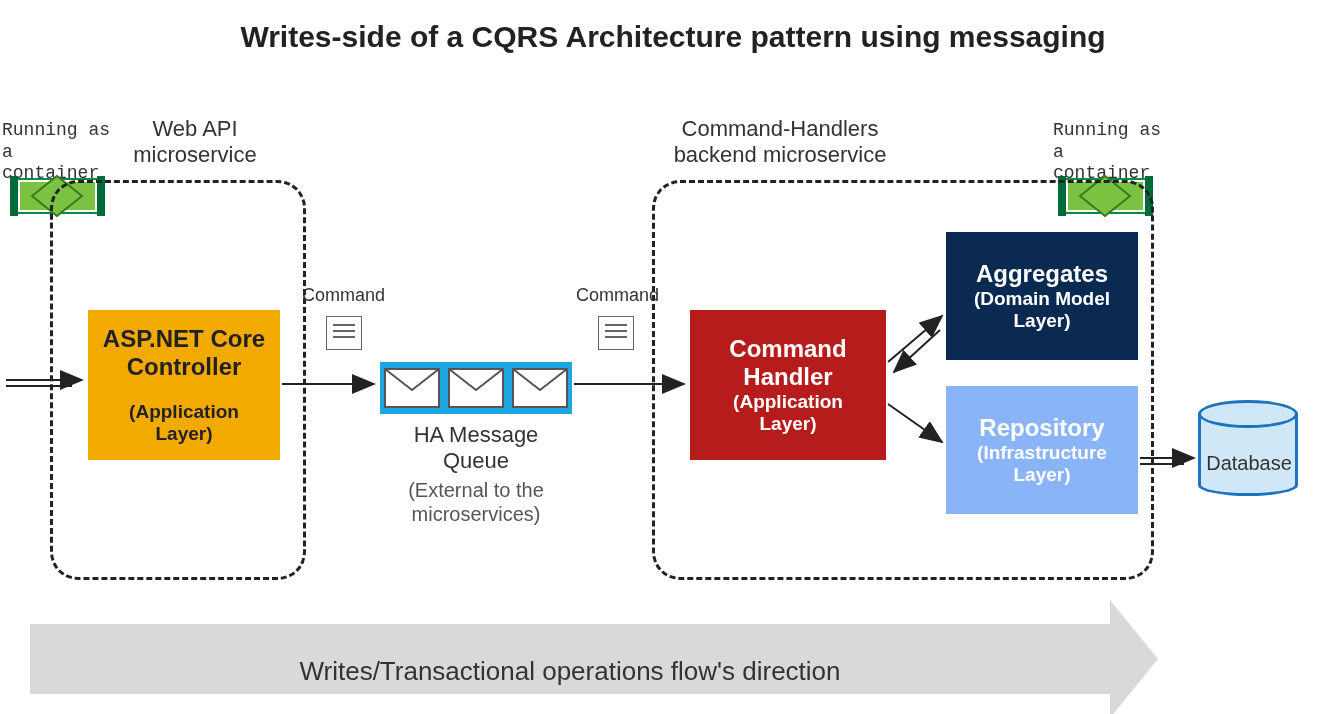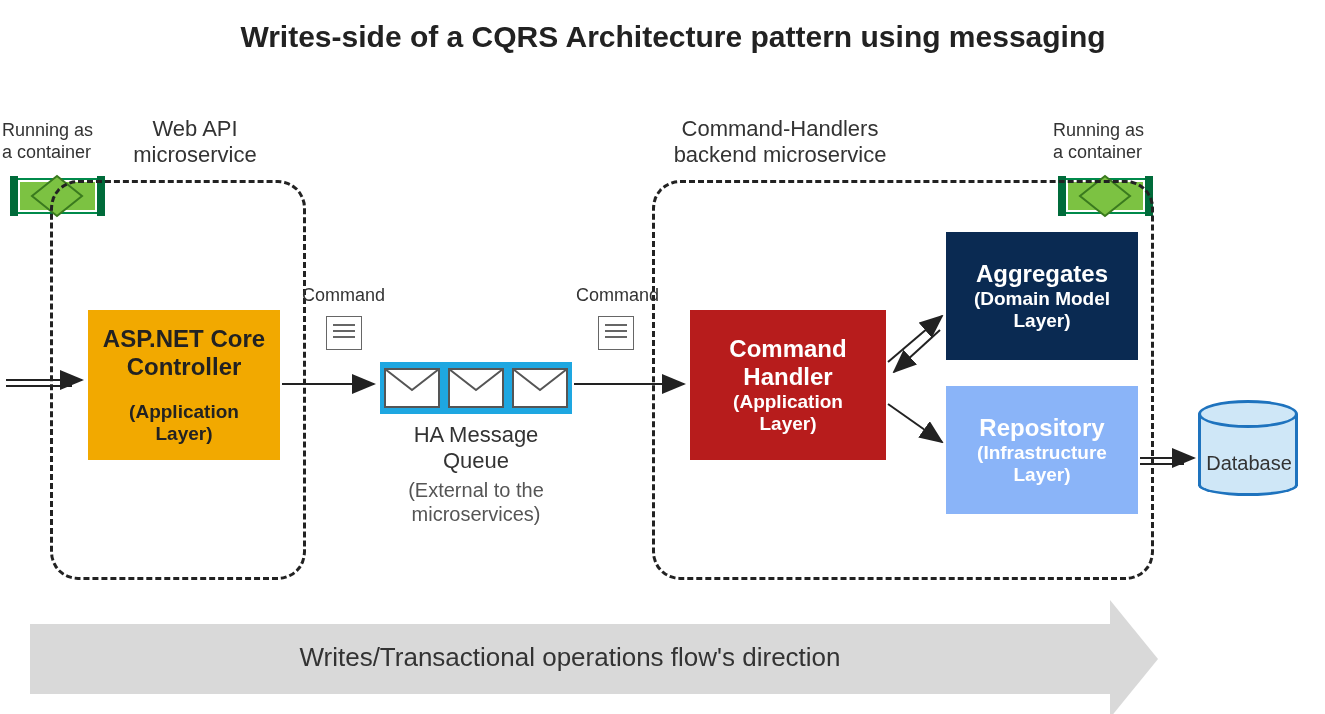--- a/index.html
+++ b/index.html
@@ -16,21 +16,21 @@
       top: 20px;
       left: 0;
       width: 100%;
       text-align: center;
       font-size: 30px;
       font-weight: 700;
       color: #222;
       padding-left: 21px;
     }
     .label { position: absolute; color: #333; font-size: 22px; text-align: center; line-height: 1.2; }
-    .running-label { font-size: 18px; }
+    .running-label { font-size: 18px; font-family: Liberation Mono, monospace; }
 
     
     .container-icon { position: absolute; }
 
     
     .dashed-box { position: absolute; border: 3px dashed #222; border-radius: 28px; }
 
     
     .block { position: absolute; text-align: center; display: flex; flex-direction: column; justify-content: center; color: #fff; }
     .block .b-title { font-weight: 700; font-size: 24px; }
@@ -45,21 +45,21 @@
     
     .queue { position: absolute; background: #1ea7e1; display: flex; gap: 8px; align-items: center; justify-content: center; padding: 4px; }
 
     
     .doc-icon { position: absolute; width: 36px; height: 34px; border: 1.5px solid #666; background:#fff; }
     .doc-icon::before { content: ""; position:absolute; left:6px; right:6px; top:7px; height:2px; background:#666; box-shadow: 0 6px 0 #666, 0 12px 0 #666; }
 
     
     .flow-arrow { position: absolute; height: 70px; background: #d9d9d9; }
     .flow-arrow::after { content: ""; position: absolute; right: -48px; top: -24px; width: 0; height:0; border-top: 59px solid transparent; border-bottom: 59px solid transparent; border-left: 48px solid #d9d9d9; }
-    .flow-text { position:absolute; width:100%; text-align:center; font-size: 26px; color:#333; top: 18px; }
+    .flow-text { position:absolute; width:100%; text-align:center; font-size: 26px; color:#333; top: 32px; }
 
     
     .db { position:absolute; width:100px; height:96px; }
     .db-body { position:absolute; top:14px; left:0; right:0; bottom:10px; border:3px solid #1e73be; border-top:none; border-bottom:none; background: #cfe7f7; }
     .db-top { position:absolute; top:0; left:0; right:0; height:28px; border:3px solid #1e73be; border-radius: 50px/14px; background:#cfe7f7; }
     .db-bottom { position:absolute; bottom:0; left:0; right:0; height:22px; border:3px solid #1e73be; border-top:none; border-radius: 0 0 50px 50px / 0 0 11px 11px; background:#cfe7f7; }
     .db-label { position:absolute; text-align:center; font-size:20px; color:#333; }
 
     
     svg.overlay { position:absolute; top:0; left:0; width:1325px; height:714px; pointer-events:none; }

